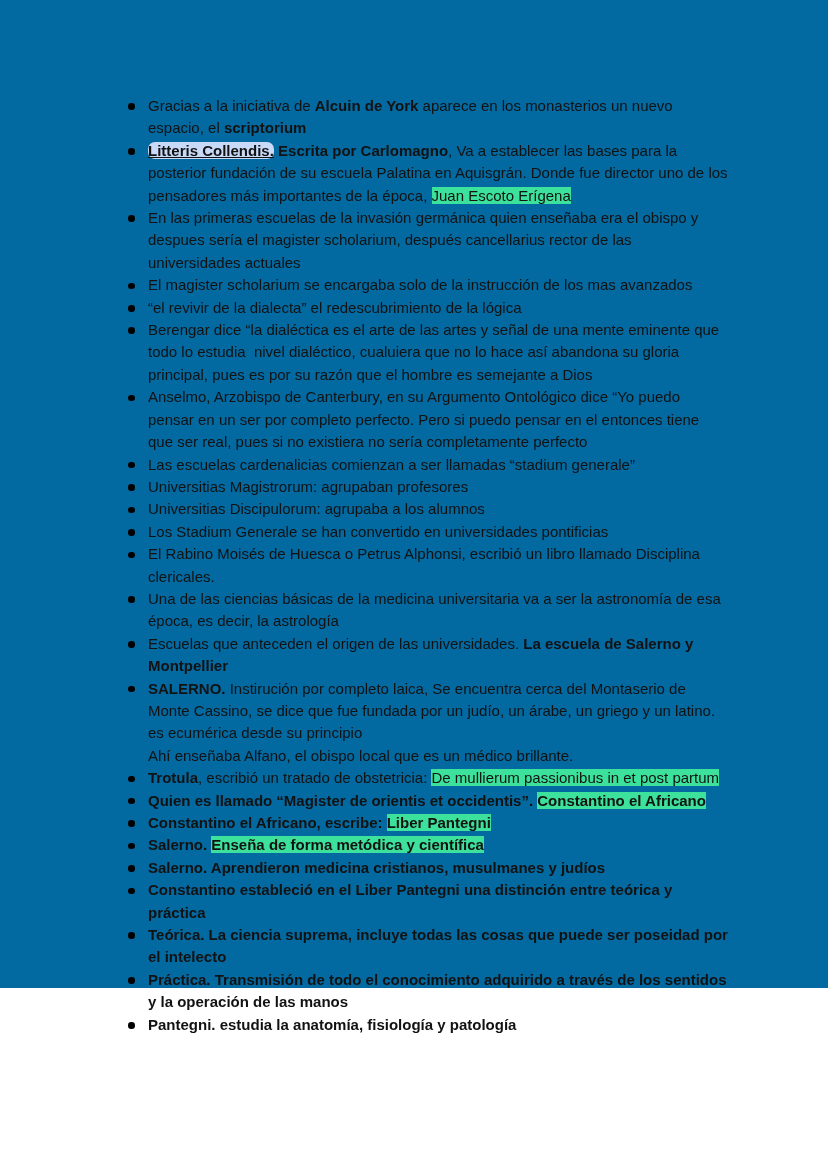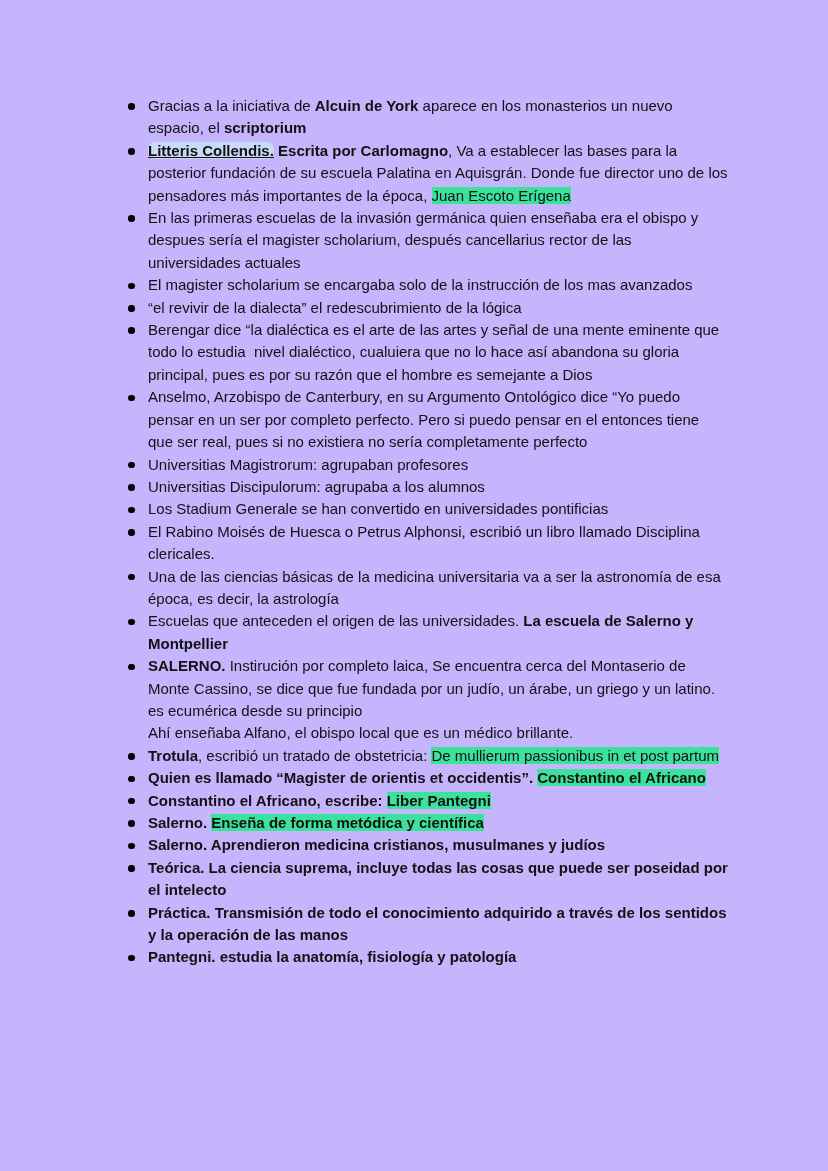--- a/index.html
+++ b/index.html
@@ -10,22 +10,22 @@
   body {
     width: 828px;
     height: 1171px;
     position: relative;
     overflow: hidden;
   }
   .page {
     position: absolute;
     left: 0; top: 0;
     width: 828px;
-    height: 1171px;
-    background: #c4b5fd;
+    height: 988px;
+    background: #0369a1;
   }
   .doc-list {
     position: absolute;
     left: 122px;
     top: 95px;
     width: 606px;
     margin: 0;
     padding: 0;
     list-style: none;
     font-family: "Liberation Sans", sans-serif;
@@ -57,30 +57,32 @@
 
 <div class="page">
   <ul class="doc-list" style="color: rgb(18, 18, 18);">
       <li><span>Gracias a la iniciativa de </span><span class="b">Alcuin de York</span><span> aparece en los monasterios un nuevo espacio, el </span><span class="b">scriptorium</span></li>
       <li><span class="b u" style="background-color: rgb(201, 218, 248);">Litteris Collendis.</span><span> </span><span class="b">Escrita por Carlomagno</span><span>, Va a establecer las bases para la posterior fundación de su escuela Palatina en Aquisgrán. Donde fue director uno de los pensadores más importantes de la época, </span><span style="background-color: rgb(60, 226, 155);">Juan Escoto Erígena</span></li>
       <li><span>En las primeras escuelas de la invasión germánica quien enseñaba era el obispo y despues sería el magister scholarium, después cancellarius rector de las universidades actuales</span></li>
       <li><span>El magister scholarium se encargaba solo de la instrucción de los mas avanzados</span></li>
       <li><span>“el revivir de la dialecta” el redescubrimiento de la lógica</span></li>
       <li><span>Berengar dice “la dialéctica es el arte de las artes y señal de una mente eminente que todo lo estudia  nivel dialéctico, cualuiera que no lo hace así abandona su gloria principal, pues es por su razón que el hombre es semejante a Dios</span></li>
       <li><span>Anselmo, Arzobispo de Canterbury, en su Argumento Ontológico dice “Yo puedo pensar en un ser por completo perfecto. Pero si puedo pensar en el entonces tiene que ser real, pues si no existiera no sería completamente perfecto</span></li>
+      <li><span>Las escuelas cardenalicias comienzan a ser llamadas “stadium generale”</span></li>
       <li><span>Universitias Magistrorum: agrupaban profesores</span></li>
       <li><span>Universitias Discipulorum: agrupaba a los alumnos</span></li>
       <li><span>Los Stadium Generale se han convertido en universidades pontificias</span></li>
       <li><span>El Rabino Moisés de Huesca o Petrus Alphonsi, escribió un libro llamado Disciplina clericales.</span></li>
       <li><span>Una de las ciencias básicas de la medicina universitaria va a ser la astronomía de esa época, es decir, la astrología</span></li>
       <li><span>Escuelas que anteceden el origen de las universidades. </span><span class="b">La escuela de Salerno y Montpellier</span></li>
       <li><span class="b">SALERNO.</span><span> Instirución por completo laica, Se encuentra cerca del Montaserio de Monte Cassino, se dice que fue fundada por un judío, un árabe, un griego y un latino. es ecumérica desde su principio
 Ahí enseñaba Alfano, el obispo local que es un médico brillante.</span></li>
       <li><span class="b">Trotula</span><span>, escribió un tratado de obstetricia: </span><span style="background-color: rgb(60, 226, 155);">De mullierum passionibus in et post partum</span></li>
       <li><span class="b">Quien es llamado “Magister de orientis et occidentis”. </span><span class="b" style="background-color: rgb(60, 226, 155); text-align: right;">Constantino el Africano</span></li>
       <li><span class="b">Constantino el Africano, escribe: </span><span class="b" style="background-color: rgb(60, 226, 155);">Liber Pantegni</span></li>
       <li><span class="b">Salerno. </span><span class="b" style="background-color: rgb(60, 226, 155);">Enseña de forma metódica y científica</span></li>
       <li><span class="b">Salerno. Aprendieron medicina cristianos, musulmanes y judíos</span></li>
+      <li><span class="b">Constantino estableció en el Liber Pantegni una distinción entre teórica y práctica</span></li>
       <li><span class="b">Teórica. La ciencia suprema, incluye todas las cosas que puede ser poseidad por el intelecto</span></li>
       <li><span class="b">Práctica. Transmisión de todo el conocimiento adquirido a través de los sentidos y la operación de las manos</span></li>
       <li><span class="b">Pantegni. estudia la anatomía, fisiología y patología</span></li>
     </ul>
 </div>
 
 </body></html>

